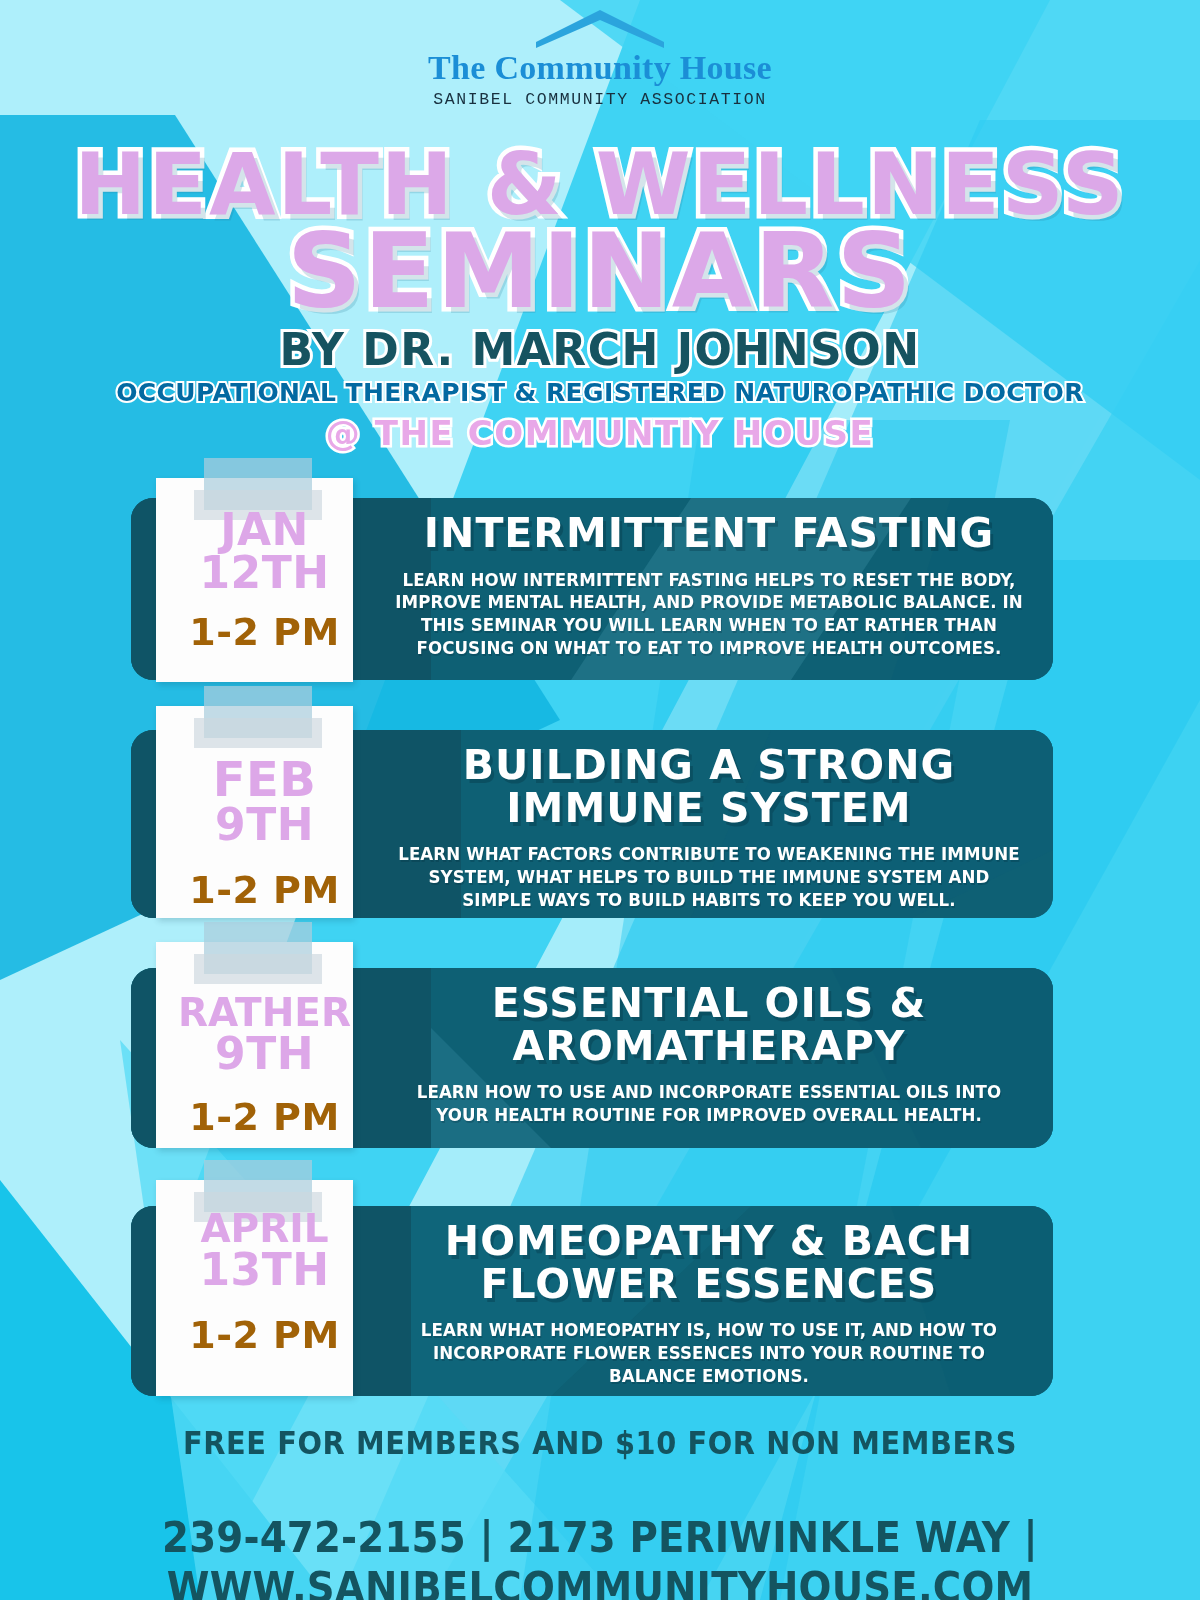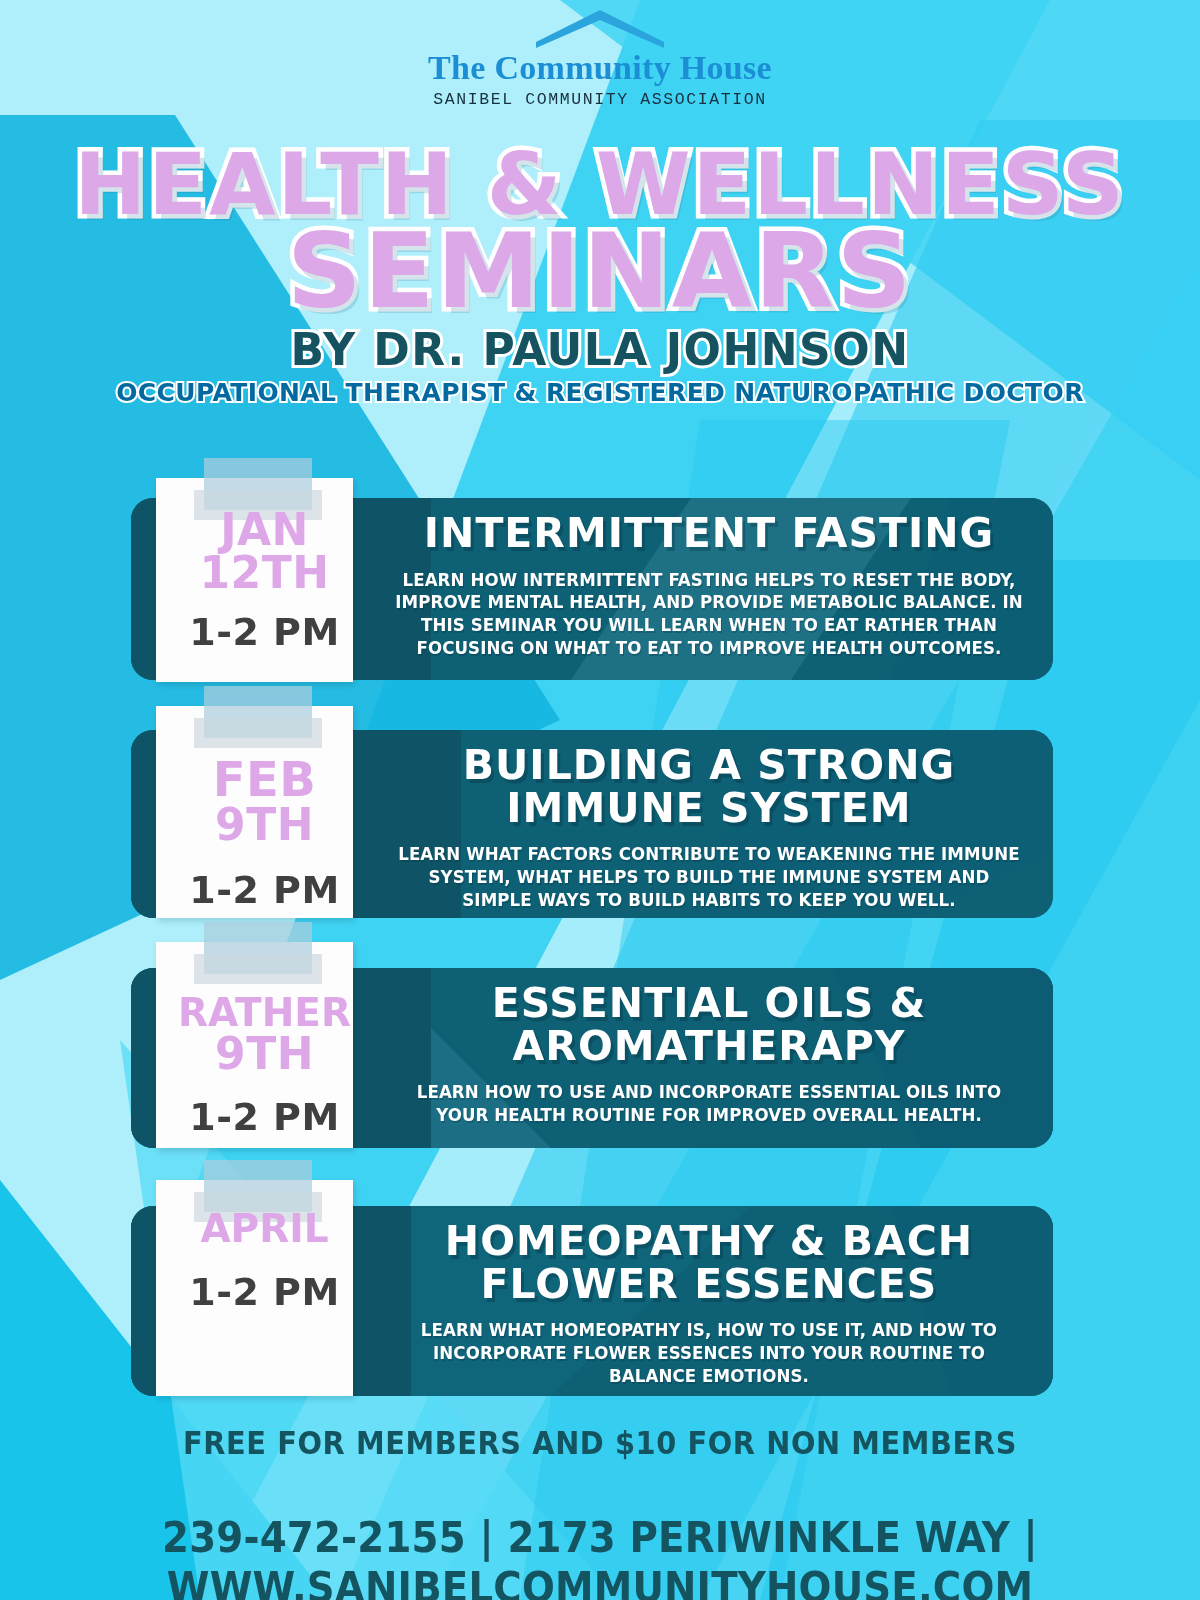--- a/index.html
+++ b/index.html
@@ -180,21 +180,21 @@
     letter-spacing:0.5px;
   }
   .date-month { font-size:48px; }
   .date-month.small { font-size:39px; letter-spacing:0px; }
   .date-day { font-size:44px; }
   .date-time {
     position:relative;
     z-index:6;
     font-family:"DejaVu Sans", sans-serif;
     font-weight:bold;
-    color:#404040;
+    color:#a16207;
     font-size:38px;
     letter-spacing:0.5px;
   }
 
   
   .price-line {
     position:absolute;
     top:1424px; left:0; width:1200px;
     text-align:center;
     font-family:"DejaVu Sans Condensed","DejaVu Sans", sans-serif;
@@ -239,22 +239,23 @@
     <svg class="logo-roof" width="132" height="40" viewBox="0 0 132 40">
       <polygon points="66,2 130,34 130,40 66,12 2,40 2,34" fill="#2ba4dd"></polygon>
     </svg>
     <div class="logo-title">The Community House</div>
     <div class="logo-sub">SANIBEL COMMUNITY ASSOCIATION</div>
   </div>
 
   <div class="title-block">
     <div class="title-line title-1">HEALTH &amp; WELLNESS</div>
     <div class="title-line title-2">SEMINARS</div>
-    <div class="byline">BY DR. PAULA JOHNSON</div>
+    <div class="byline">BY DR. MARCH JOHNSON</div>
     <div class="credentials">OCCUPATIONAL THERAPIST &amp; REGISTERED NATUROPATHIC DOCTOR</div>
+    <div class="venue">@ THE COMMUNTIY HOUSE</div>
   </div>
 
   <div class="seminar-row" style="top:498px;">
     <div class="seminar-card" style="height:182px;">
       <svg class="card-shade" viewBox="0 0 922 182" preserveAspectRatio="none">
         <rect width="922" height="182" fill="#0e6074"></rect>
         <polygon points="0,0 300,0 300,182 0,182" fill="#0f5466"></polygon>
         <polygon points="560,0 780,0 660,182 440,182" fill="#2d8196" opacity="0.5"></polygon>
         <polygon points="820,0 922,0 922,182 760,182" fill="#0a5e74" opacity="0.6"></polygon>
       </svg>
@@ -328,20 +329,21 @@
       <div class="card-body">
         <div class="card-title">HOMEOPATHY &amp; BACH</div>
         <div class="card-title">FLOWER ESSENCES</div>
         <div class="card-desc">LEARN WHAT HOMEOPATHY IS, HOW TO USE IT, AND HOW TO INCORPORATE FLOWER ESSENCES INTO YOUR ROUTINE TO BALANCE EMOTIONS.</div>
       </div>
     </div>
     <div class="date-note" style="top:-26px; height:216px;">
       <div class="tape"></div>
       <div class="tape-lower"></div>
       <div class="date-text date-month small" style="text-align:center;">APRIL</div>
+      <div class="date-text date-day">13TH</div>
       <div class="date-time" style="margin-top:22px;">1-2 PM</div>
     </div>
   </div>
 
   <div class="price-line">FREE FOR MEMBERS AND $10 FOR NON MEMBERS</div>
   <div class="contact-line">239-472-2155 | 2173 PERIWINKLE WAY | WWW.SANIBELCOMMUNITYHOUSE.COM</div>
 
 </div>
 
 </body></html>

